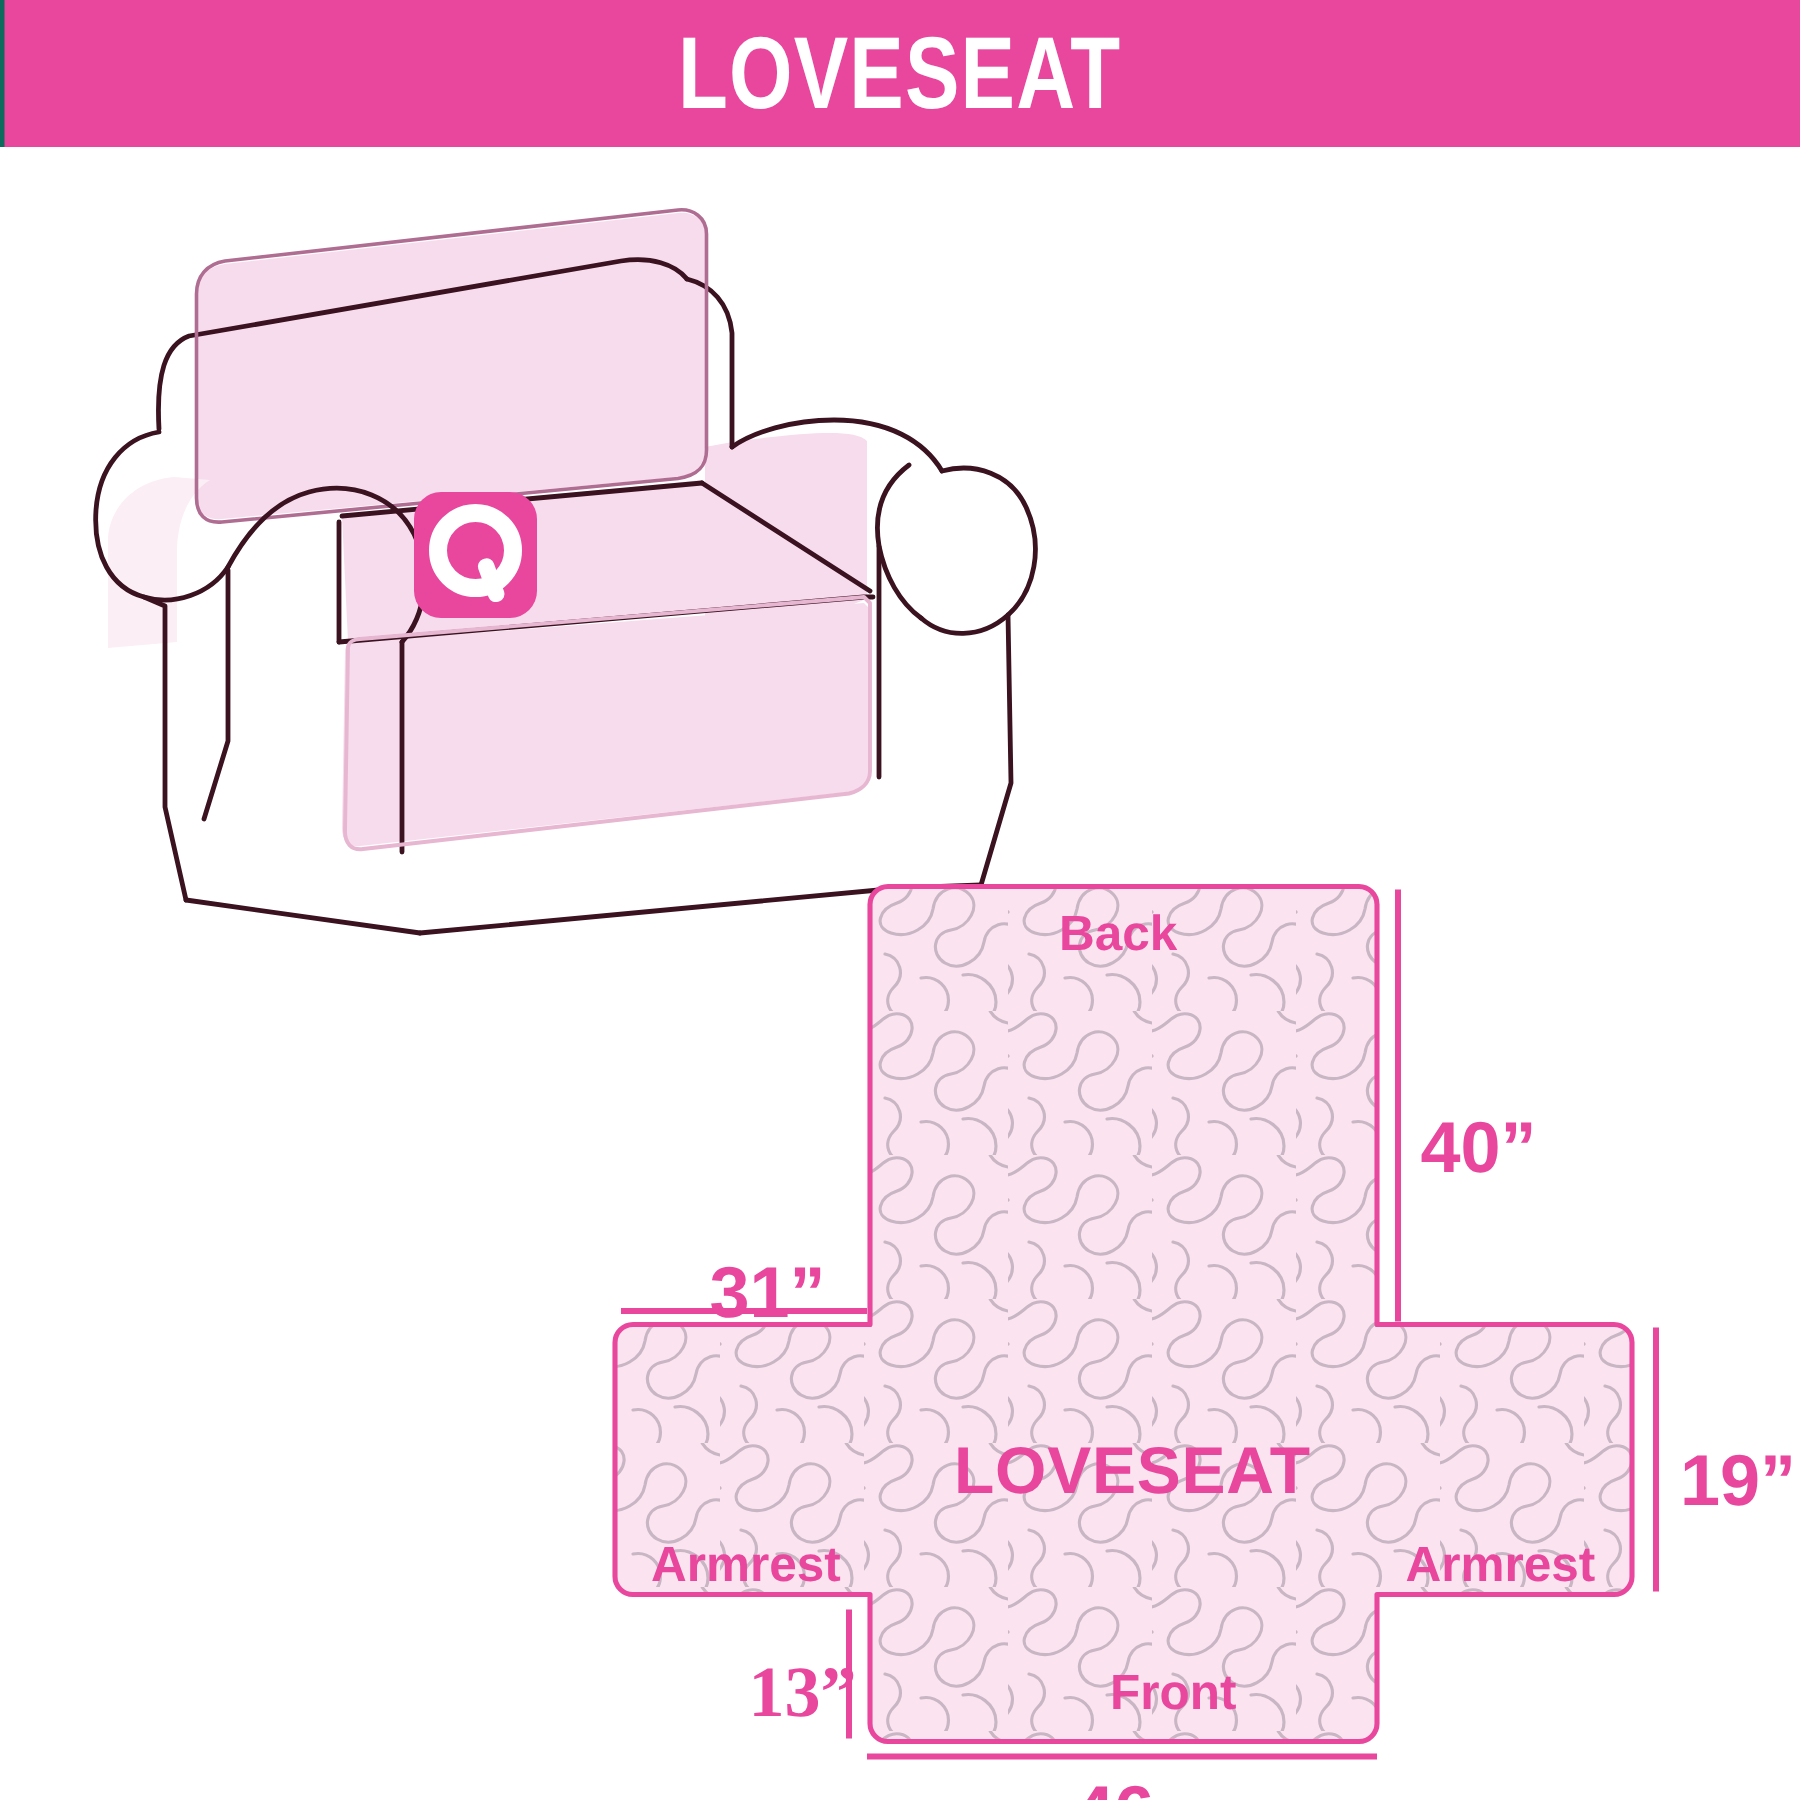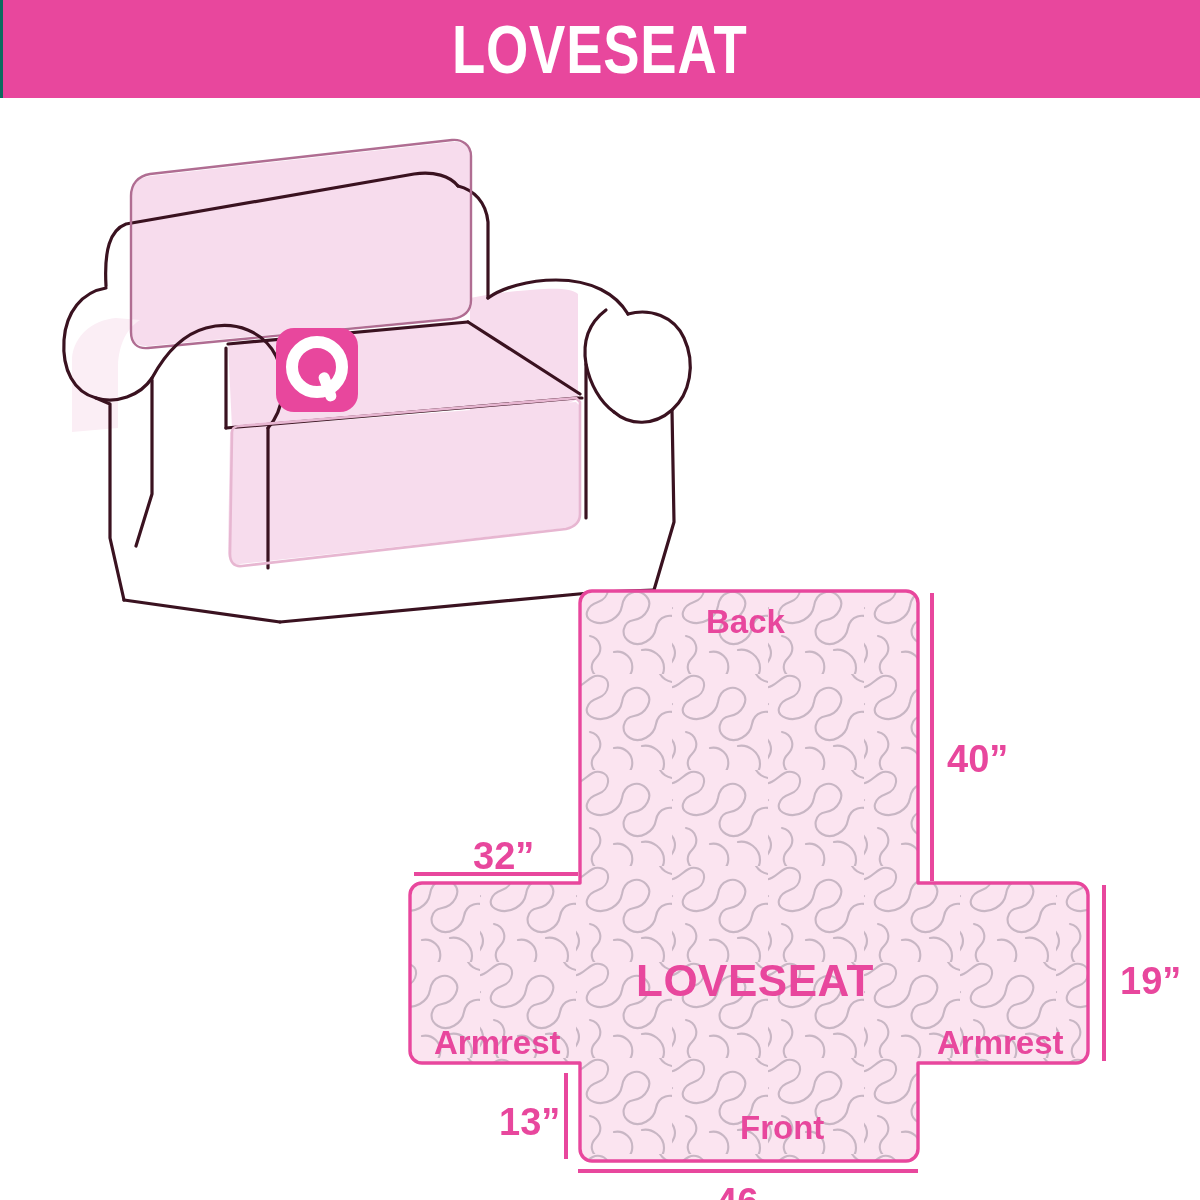--- a/index.html
+++ b/index.html
@@ -65,33 +65,33 @@
 
   
   .diagram-label {
     position: absolute;
     color: #e8479d;
     font-weight: bold;
     font-family: "Liberation Sans", sans-serif;
     white-space: nowrap;
     user-select: none;
   }
-  .dim-label { font-size: 38px; }
+  .dim-label { font-size: 48px; }
   .part-label { font-size: 33px; }
   #label-center { font-size: 44px; letter-spacing: 0.5px; }
 
   #label-back      { left: 706px; top: 505px; }
   #label-front     { left: 705px; top: 1011px; margin-left: 35px; }
   #label-armL      { left: 434px; top: 926px; }
   #label-armR      { left: 937px; top: 926px; }
   #label-center    { left: 636px; top: 858px; }
   #dim-40          { left: 947px; top: 640px; }
   #dim-23          { left: 1120px; top: 862px; }
   #dim-24          { left: 473px; top: 737px; }
-  #dim-13          { left: 499px; top: 1003px; }
+  #dim-13          { left: 499px; top: 1003px; font-family: Liberation Serif, serif; }
   #dim-46          { left: 716px; top: 1083px; }
 </style>
 </head>
 <body>
 
 <div id="header-banner">
   <div id="header-edge"></div>
   <div id="header-title">LOVESEAT</div>
 </div>
 
@@ -208,19 +208,19 @@
   <div class="diagram-label part-label" id="label-armL">Armrest</div>
 
   <div class="diagram-label part-label" id="label-armR">Armrest</div>
 
   <div class="diagram-label" id="label-center">LOVESEAT</div>
 
   <div class="diagram-label dim-label" id="dim-40">40”</div>
 
   <div class="diagram-label dim-label" id="dim-23">19”</div>
 
-  <div class="diagram-label dim-label" id="dim-24">32”</div>
+  <div class="diagram-label dim-label" id="dim-24">31”</div>
 
   <div class="diagram-label dim-label" id="dim-13">13”</div>
 
   <div class="diagram-label dim-label" id="dim-46">46</div>
 
 </div>
 
 </body></html>

